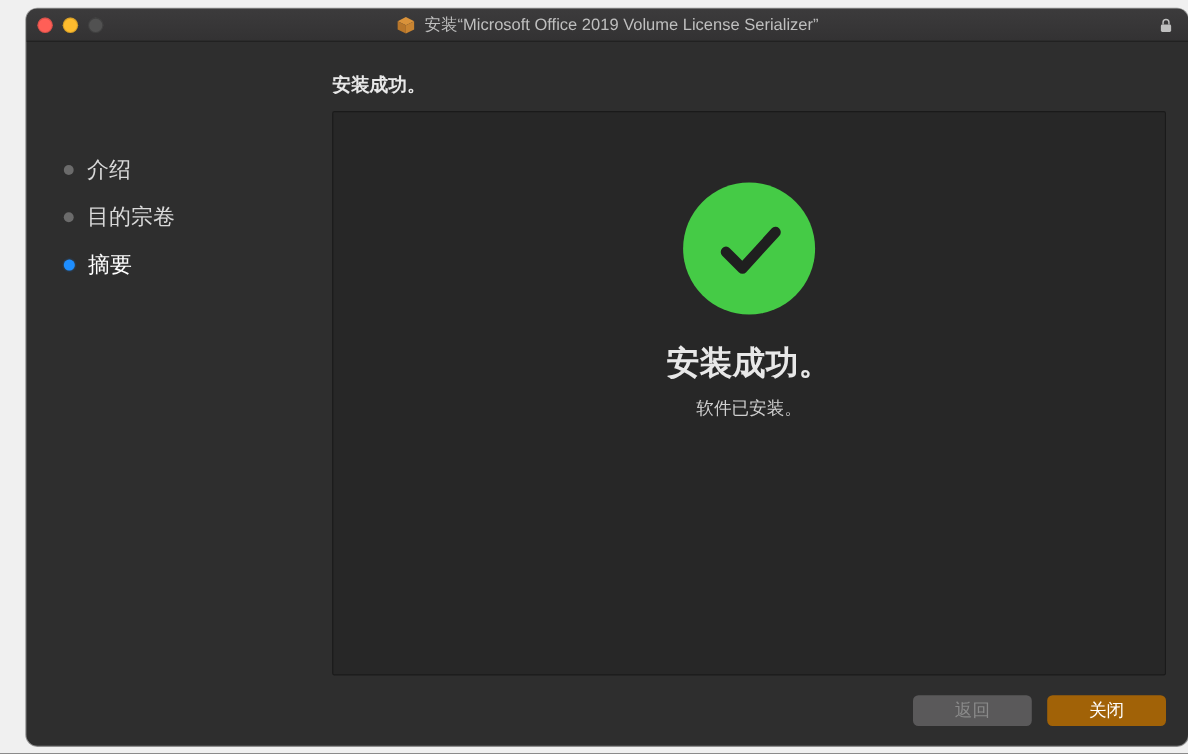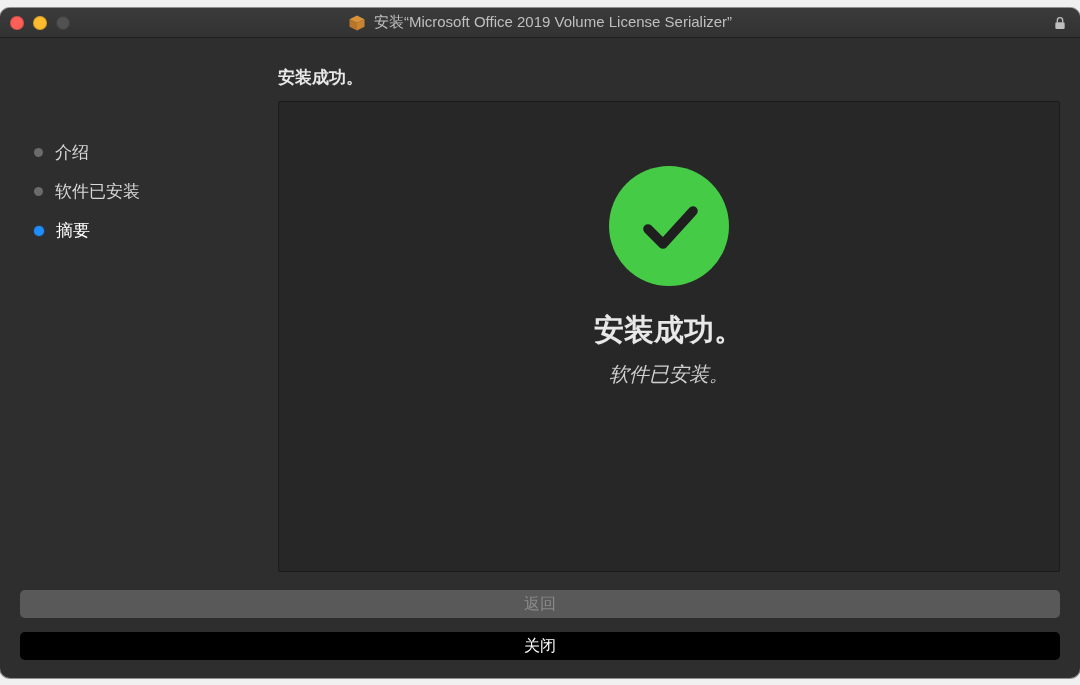--- a/index.html
+++ b/index.html
@@ -10,20 +10,21 @@
       display: flex; align-items: flex-start; justify-content: center;
       padding-top: 8px;
     }
     .window {
       width: 1080px; height: 670px;
       background: #2e2e2e;
       border-radius: 10px;
       overflow: hidden;
       display: flex; flex-direction: column;
       box-shadow: 0 0 0 1px rgba(0,0,0,.4);
+      margin-left: 24px;
     }
     .titlebar {
       height: 30px;
       background: linear-gradient(#3c3b3c, #333233);
       border-bottom: 1px solid #1e1e1e;
       display: flex; align-items: center;
       position: relative;
       padding: 0 10px;
     }
     .traffic { display: flex; gap: 9px; align-items: center; }
@@ -39,49 +40,49 @@
     .pkg-icon { width: 18px; height: 18px; display: flex; align-items: center; justify-content: center; }
     .title-text { color: #bfbfbf; font-size: 15px; font-weight: 500; }
     .lock { position: absolute; right: 12px; color: #bfbfbf; display: flex; align-items: center; }
     .body { flex: 1; display: flex; flex-direction: column; padding: 20px 20px 18px 20px; }
     .heading { color: #e8e8e8; font-size: 17px; font-weight: 600; margin-left: 258px; margin-top: 8px; margin-bottom: 12px; }
     .main-row { flex: 1; display: flex; gap: 20px; }
     .sidebar { width: 238px; padding-top: 40px; padding-left: 14px; }
     .side-item { display: flex; align-items: center; gap: 12px; margin-bottom: 16px; }
     .bullet { width: 9px; height: 9px; border-radius: 50%; background: #6b6b6b; flex-shrink: 0; }
     .bullet.active { background: #1e8eff; width: 10px; height: 10px; box-shadow: 0 0 2px rgba(30,142,255,.6); }
-    .side-label { color: #d8d8d8; font-size: 17px; }
+    .side-label { color: #d8d8d8; font-size: 20px; }
     .side-item.active .side-label { color: #fff; font-weight: 500; text-align: center; }
     .content-pane {
       flex: 1;
       background: #272727;
       border: 1px solid #1a1a1a;
       border-radius: 2px;
       display: flex; flex-direction: column; align-items: center;
       padding-top: 64px;
     }
     .check-circle {
       width: 120px; height: 120px;
       background: #45cb46;
       border-radius: 50%;
       display: flex; align-items: center; justify-content: center;
     }
     .msg-big { color: #e8e8e8; font-size: 30px; font-weight: 600; margin-top: 24px; }
-    .msg-sub { color: #cfcfcf; font-size: 20px; margin-top: 10px; font-style: italic; }
-    .footer { display: flex; justify-content: flex-end; gap: 14px; padding-top: 18px; flex-direction: column; }
+    .msg-sub { color: #cfcfcf; font-size: 16px; margin-top: 10px; }
+    .footer { display: flex; justify-content: flex-end; gap: 14px; padding-top: 18px; }
     .btn {
       min-width: 108px; height: 28px;
       border-radius: 5px;
       font-size: 16px;
       display: flex; align-items: center; justify-content: center;
       border: none;
       cursor: pointer;
     }
     .btn.back { background: #5a595a; color: #8a8a8a; cursor: default; }
-    .btn.primary { background: #000000; color: #fff; }
+    .btn.primary { background: #a16207; color: #fff; }
   </style>
 </head>
 <body>
 
 <div class="window">
   <div class="titlebar">
     <div class="traffic">
       <div class="dot red"></div>
       <div class="dot yellow"></div>
       <div class="dot green"></div>
@@ -108,21 +109,21 @@
     <div class="heading">安装成功。</div>
 
     <div class="main-row">
       <div class="sidebar">
         <div class="side-item">
           <div class="bullet"></div>
           <div class="side-label">介绍</div>
         </div>
         <div class="side-item">
           <div class="bullet"></div>
-          <div class="side-label">软件已安装</div>
+          <div class="side-label">目的宗卷</div>
         </div>
         <div class="side-item active">
           <div class="bullet active"></div>
           <div class="side-label">摘要</div>
         </div>
       </div>
 
       <div class="content-pane">
         <div class="check-circle">
           <svg width="72" height="72" viewBox="0 0 24 24" fill="none" stroke="#1f1f1f" stroke-width="3.2" stroke-linecap="round" stroke-linejoin="round">

